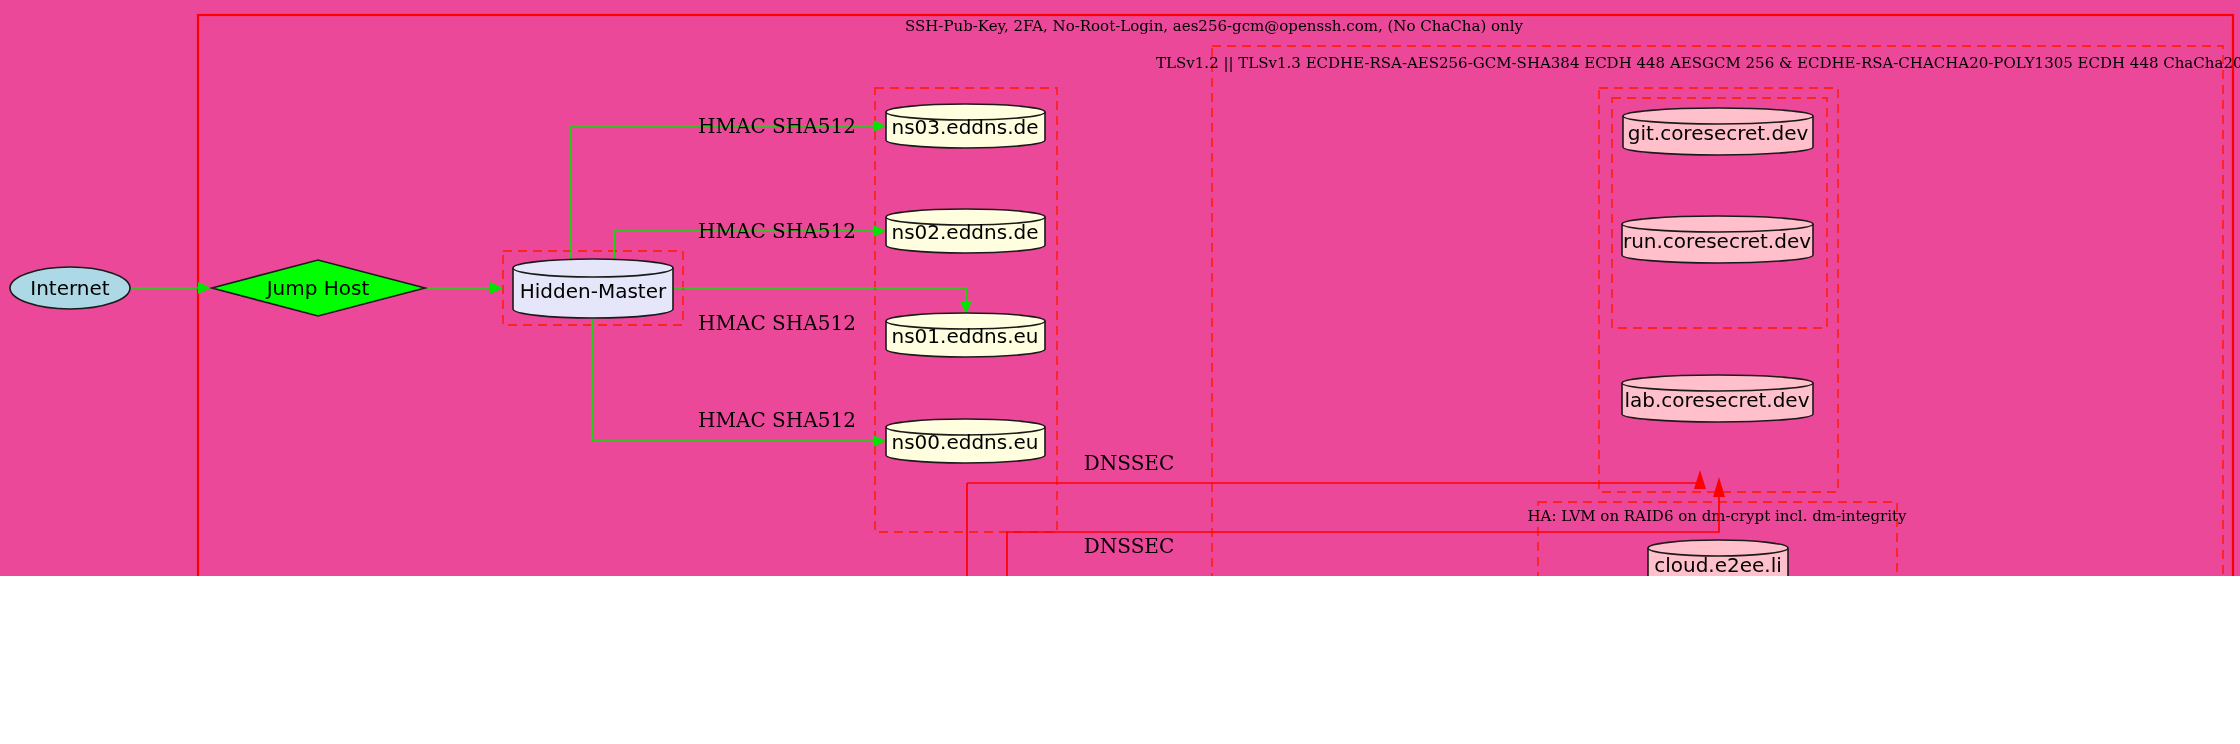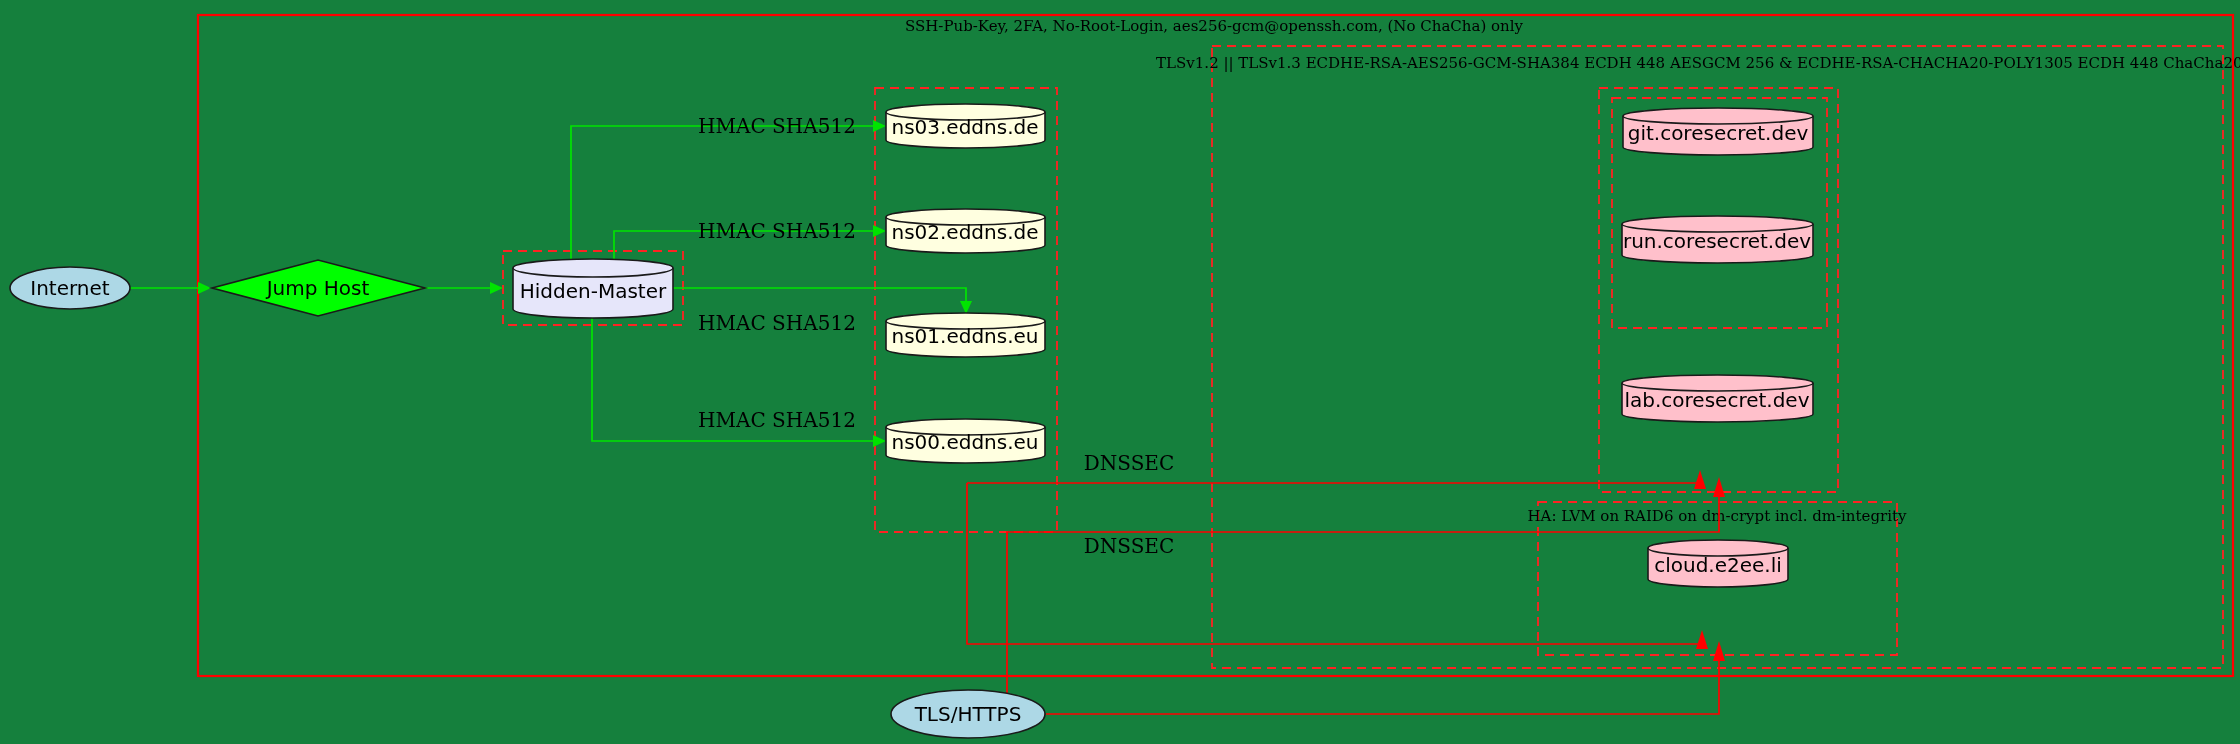--- a/index.html
+++ b/index.html
@@ -1,16 +1,16 @@
 <!DOCTYPE html>
 <html><head>
 <meta charset="utf-8">
 <style>
   html,body{margin:0;padding:0;background:#ffffff;}
-  .stage{position:relative;width:2240px;height:744px;background:#15803d;overflow:hidden;text-align:right;}
+  .stage{position:relative;width:2240px;height:576px;background:#ec4899;overflow:hidden;text-align:right;}
   svg{display:block;}
   text{font-family:"DejaVu Sans",sans-serif;}
   .nodelabel{font-family:"DejaVu Sans","Liberation Sans",sans-serif;font-size:20px;fill:#000;}
   .edgelabel{font-family:"DejaVu Serif","Liberation Serif",serif;font-size:20px;fill:#000;}
   .clusterlabel{font-family:"DejaVu Serif","Liberation Serif",serif;font-size:15px;fill:#000;}
 </style>
 </head>
 <body>
 
 <div class="stage">

